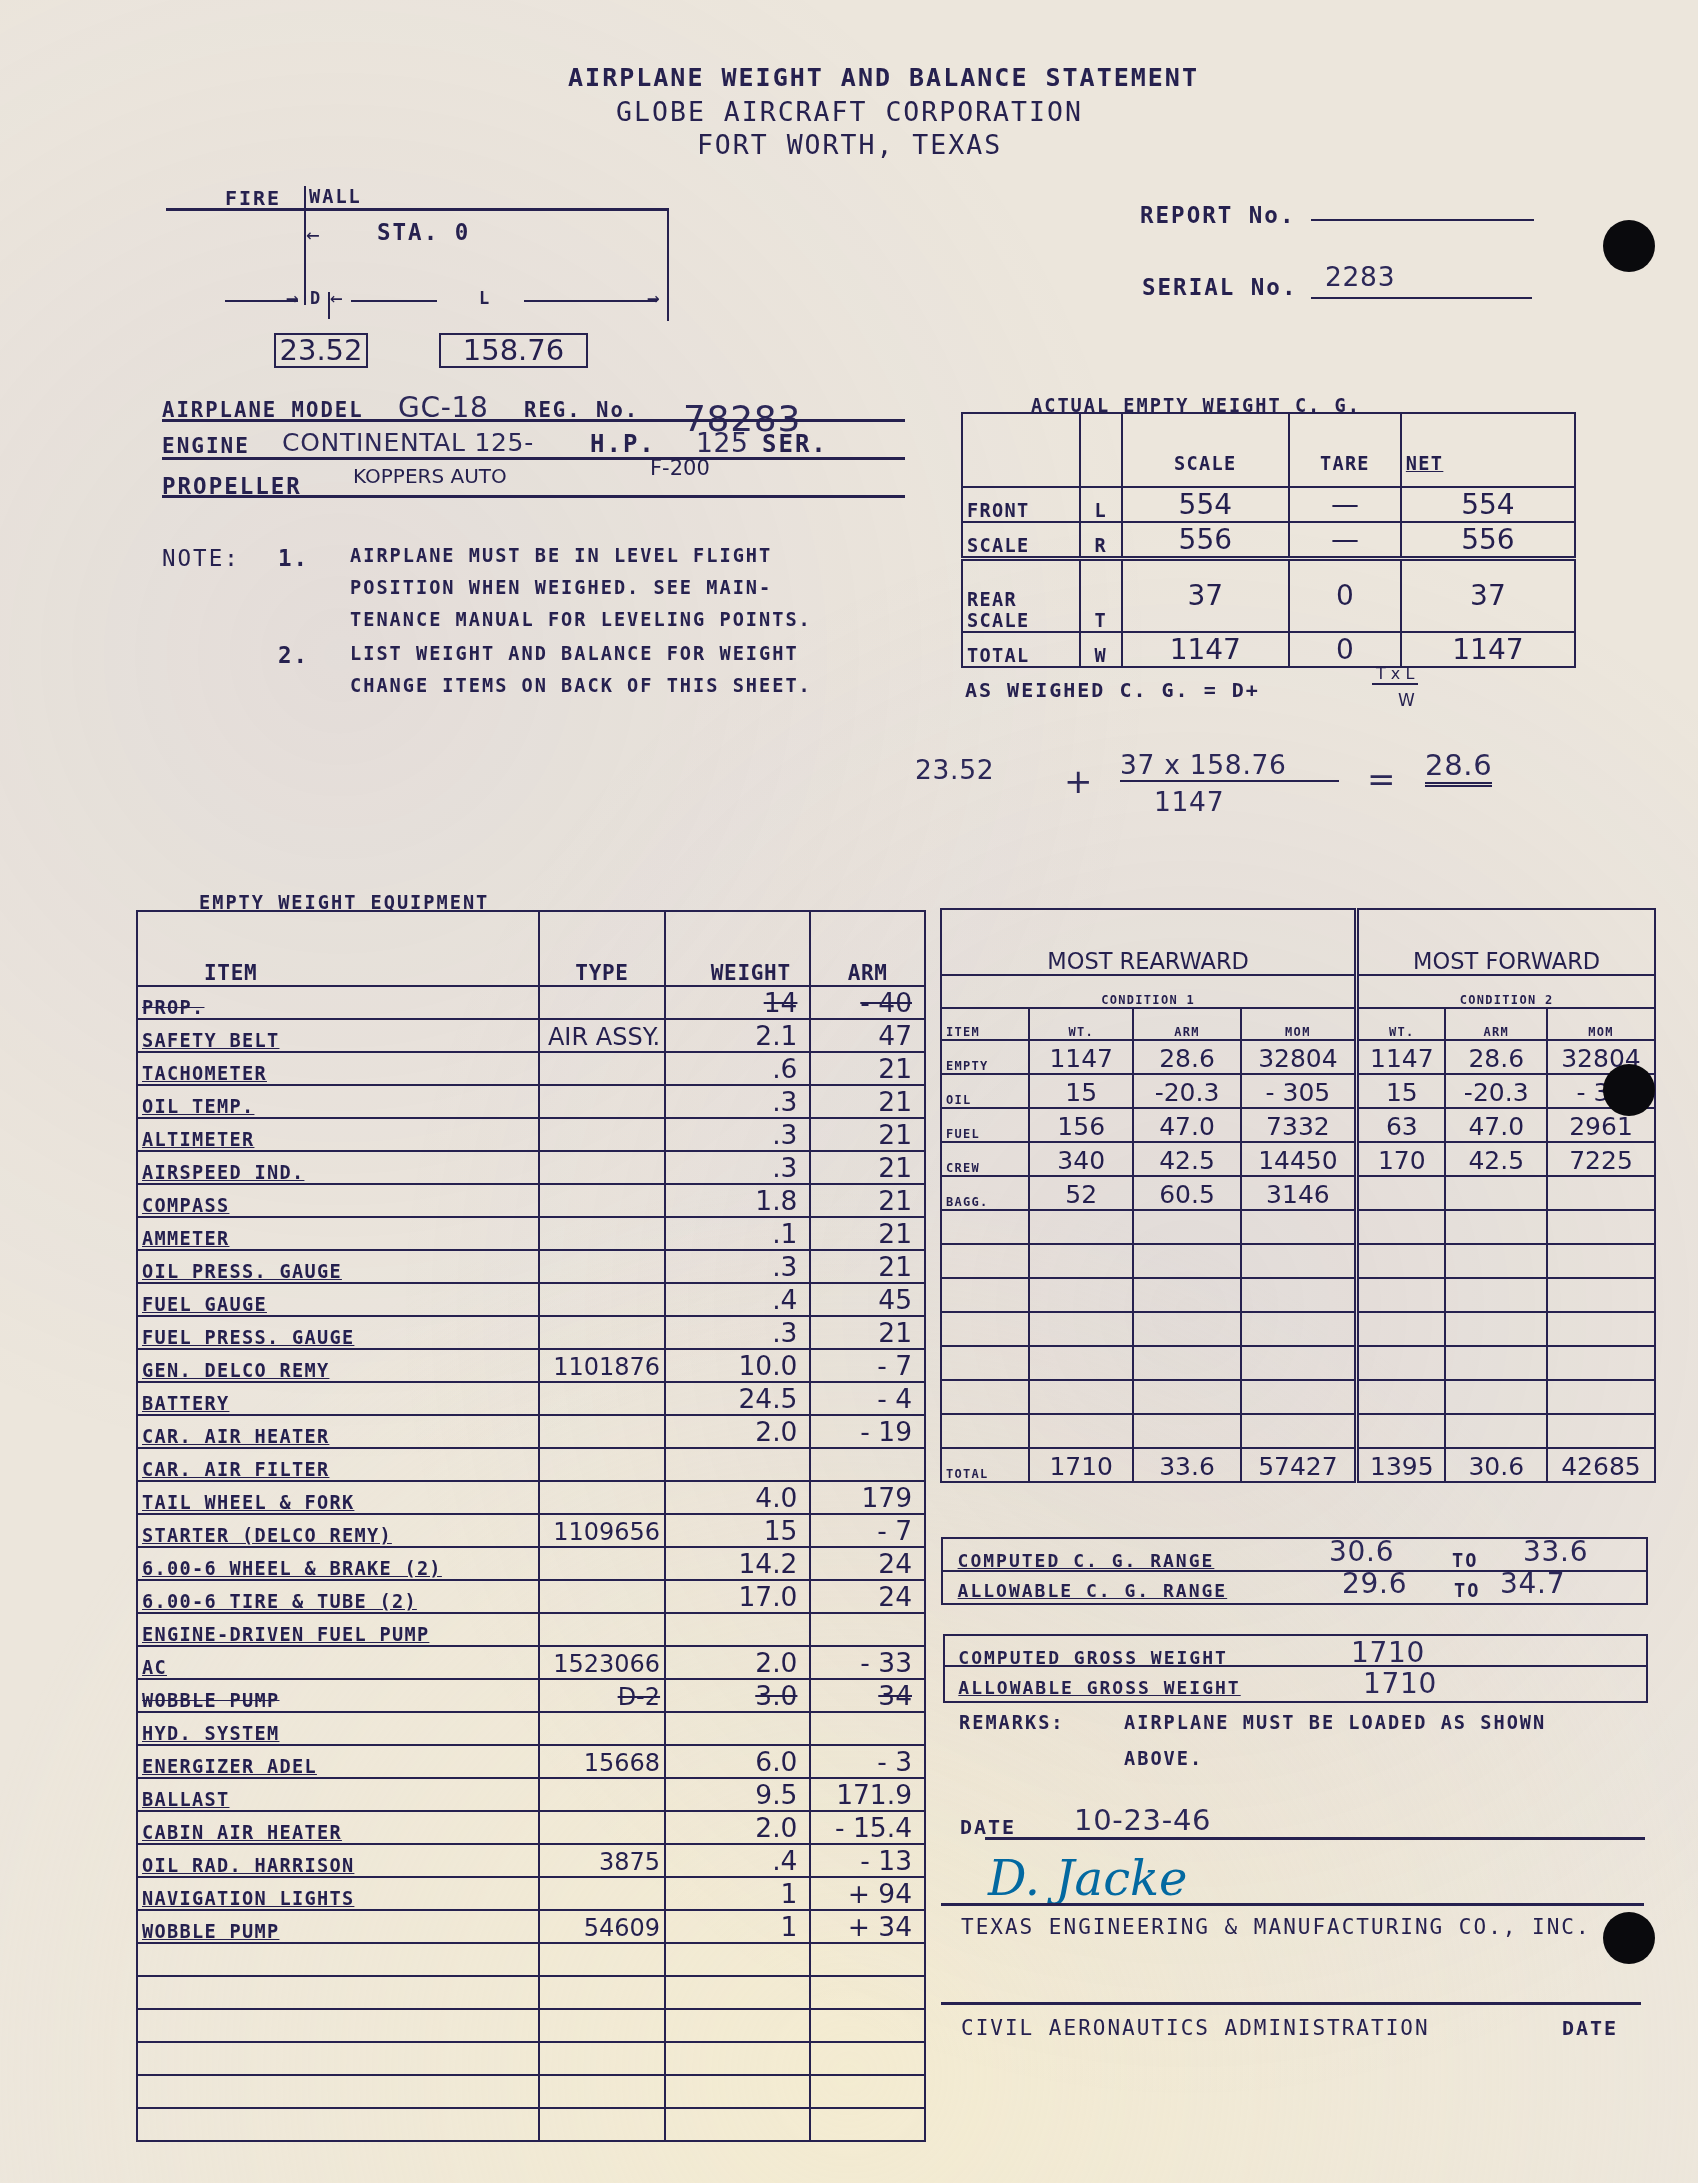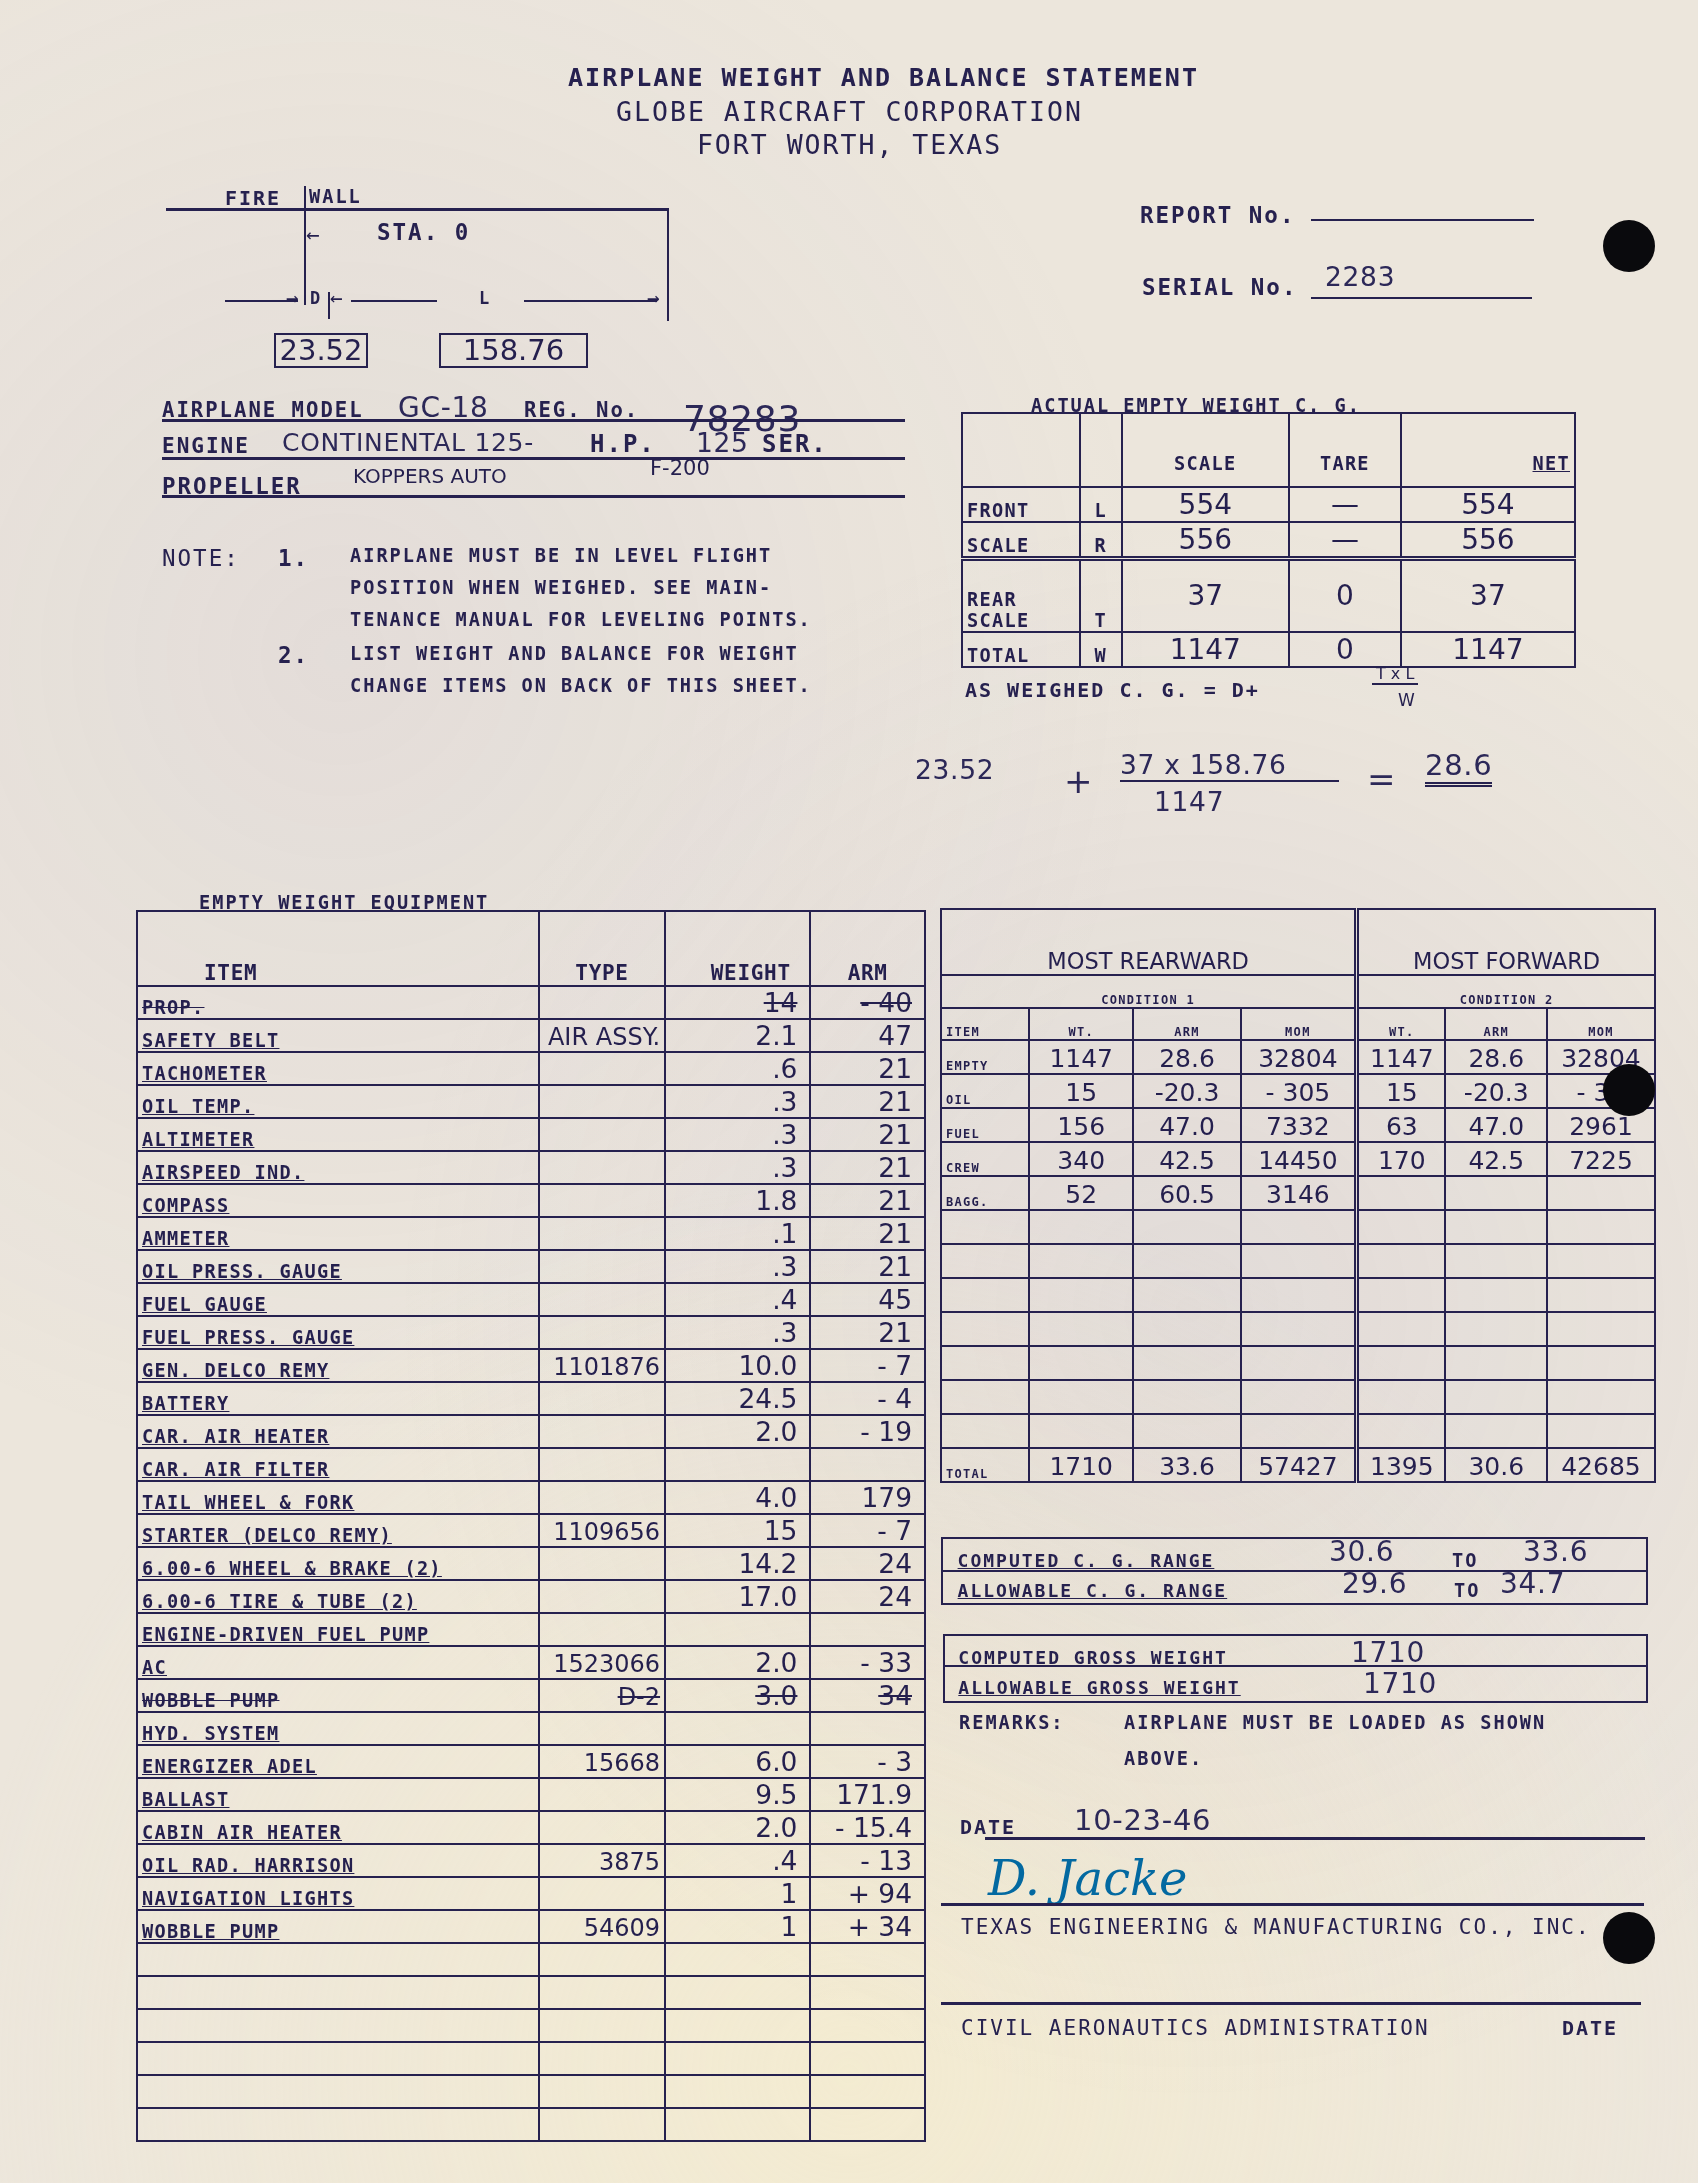--- a/index.html
+++ b/index.html
@@ -113,21 +113,21 @@
 </div>
 
 <div class="abs typed u" style="left:1031px;top:395px;font-size:18.6px;">ACTUAL EMPTY WEIGHT C. G.</div>
 <table class="grid aw" style="left:961px;top:412px;width:615px;">
   <tbody>
       <tr style="height:74px;">
     <td style="width:109px;"></td>
     <td style="width:32px;"></td>
     <td class="lbl" style="width:159px;text-align:center;vertical-align:middle;padding-top:26.5px;">SCALE</td>
     <td class="lbl" style="width:103px;text-align:center;vertical-align:middle;padding-top:26.5px;">TARE</td>
-    <td class="lbl" style="width:166px;text-align:right;vertical-align:middle;padding-top:26.5px;text-decoration:underline;">NET</td>
+    <td class="lbl" style="width:166px;text-align:left;vertical-align:middle;padding-top:26.5px;text-decoration:underline;">NET</td>
   </tr>
   <tr style="height:33px;">
     <td class="lbl">FRONT</td>
     <td class="lbl" style="text-align:center;">L</td>
     <td>554</td>
     <td>—</td>
     <td>554</td>
   </tr>
   <tr style="height:33px;border-bottom:5.3px double #26214f;">
     <td class="lbl">SCALE</td>

